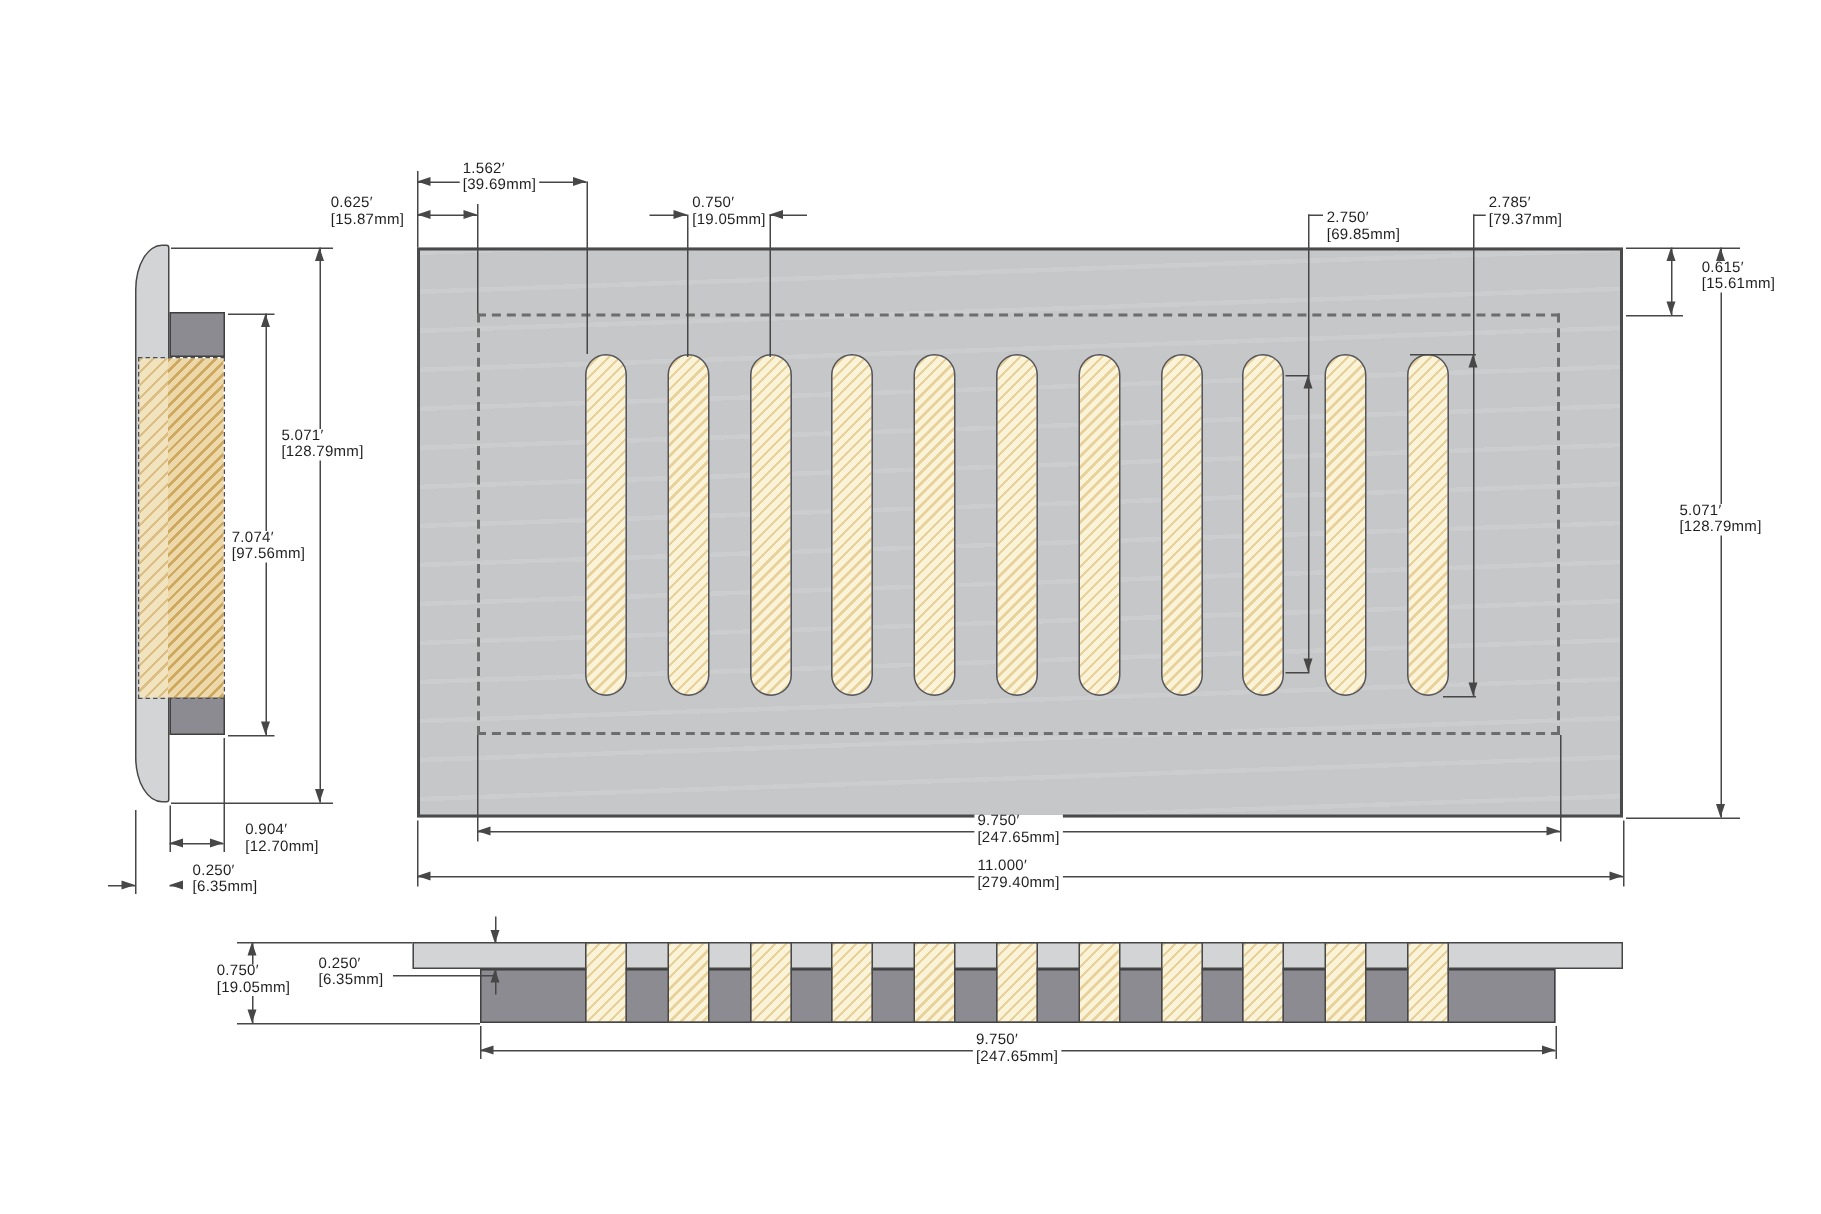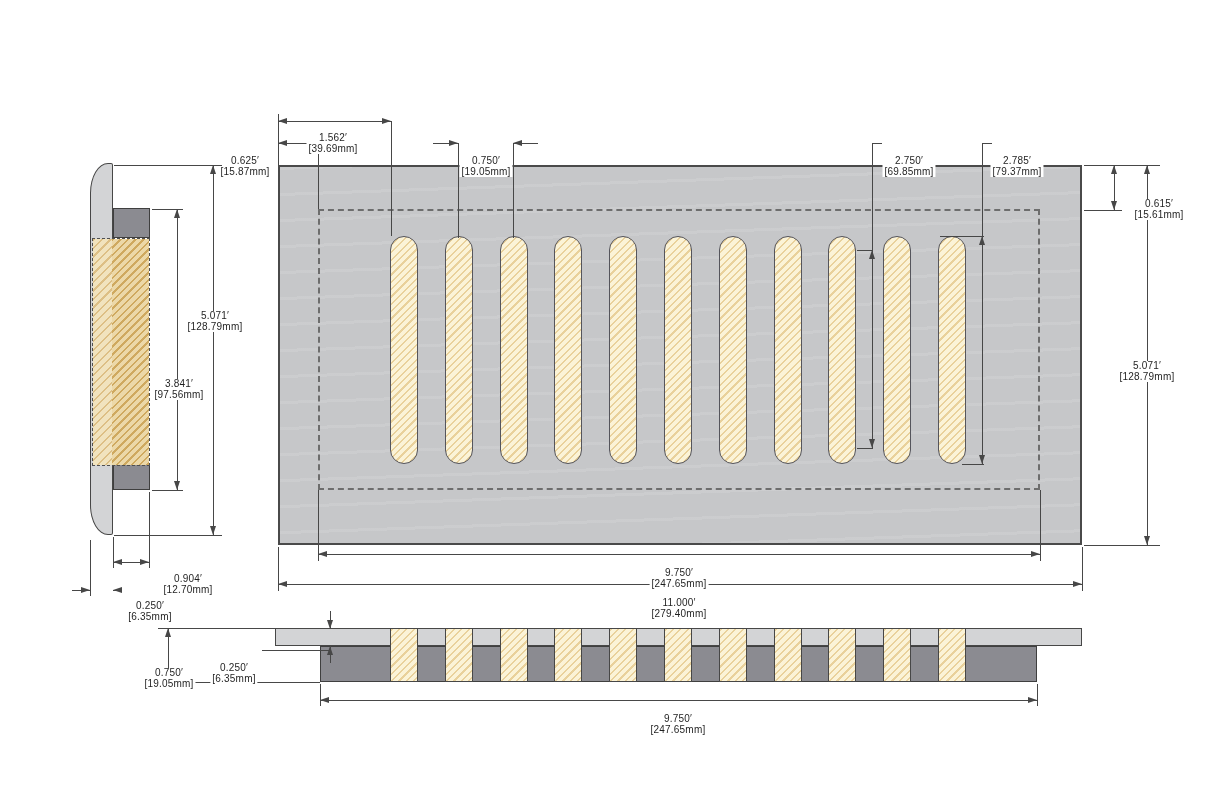--- a/index.html
+++ b/index.html
@@ -8,23 +8,23 @@
   
   .h{position:absolute;height:1px;background:#474747;}
   .v{position:absolute;width:1px;background:#474747;}
   
   .aL,.aR,.aU,.aD{position:absolute;width:0;height:0;}
   .aL{border-top:3px solid transparent;border-bottom:3px solid transparent;border-right:9px solid #474747;}
   .aR{border-top:3px solid transparent;border-bottom:3px solid transparent;border-left:9px solid #474747;}
   .aU{border-left:3px solid transparent;border-right:3px solid transparent;border-bottom:9px solid #474747;}
   .aD{border-left:3px solid transparent;border-right:3px solid transparent;border-top:9px solid #474747;}
   
-  .lbl{position:absolute;transform:translateX(-50%);text-align:center;
+  .lbl{position:absolute;transform:translateX(-50%);text-align:left;
        font-size:10px;line-height:10.5px;color:#1f1f1f;background:#fff;
-       padding:0 2px;white-space:nowrap;letter-spacing:0.2px;margin-top:25px;}
+       padding:0 2px;white-space:nowrap;letter-spacing:0.2px;}
   
   .panel{position:absolute;left:278px;top:165px;width:804px;height:380px;
          background:#c6c7c9;border:2px solid #4a4a4a;box-sizing:border-box;
          background-image:repeating-linear-gradient(178deg,rgba(255,255,255,.10) 0 3px,rgba(0,0,0,0) 3px 26px);}
   .dashedrect{position:absolute;left:318px;top:209px;width:722px;height:281px;
          border:2px dashed #6d6d6d;box-sizing:border-box;}
   .slot{position:absolute;top:236px;width:28px;height:228px;border-radius:14px;
         border:1.5px solid #55555c;box-sizing:border-box;
         background:repeating-linear-gradient(135deg,#e9d19b 0 1.6px,#fbf3d7 1.6px 5.2px);}
   
@@ -123,21 +123,21 @@
     <div>[39.69mm]</div>
   </div>
   <div class="lbl" style="left:245px;top:131px">
     <div>0.625′</div>
     <div>[15.87mm]</div>
   </div>
   <div class="lbl" style="left:486px;top:131px">
     <div>0.750′</div>
     <div>[19.05mm]</div>
   </div>
-  <div class="lbl" style="left:909px;top:131px">
+  <div class="lbl" style="left:909px;top:141px">
     <div>2.750′</div>
     <div>[69.85mm]</div>
   </div>
   <div class="lbl" style="left:1017px;top:131px">
     <div>2.785′</div>
     <div>[79.37mm]</div>
   </div>
   <div class="lbl" style="left:1159px;top:174px">
     <div>0.615′</div>
     <div>[15.61mm]</div>
@@ -183,21 +183,21 @@
   <div class="aR" style="left:81px;top:587px"></div>
   <div class="h" style="left:113px;top:590px;width:9px"></div>
   <div class="aL" style="left:113px;top:587px"></div>
   <div class="v" style="left:90px;top:540px;height:56px"></div>
 
   <div class="lbl" style="left:215px;top:286px">
     <div>5.071′</div>
     <div>[128.79mm]</div>
   </div>
   <div class="lbl" style="left:179px;top:354px">
-    <div>3.841′</div>
+    <div>7.074′</div>
     <div>[97.56mm]</div>
   </div>
   <div class="lbl" style="left:188px;top:549px">
     <div>0.904′</div>
     <div>[12.70mm]</div>
   </div>
   <div class="lbl" style="left:150px;top:576px">
     <div>0.250′</div>
     <div>[6.35mm]</div>
   </div>

